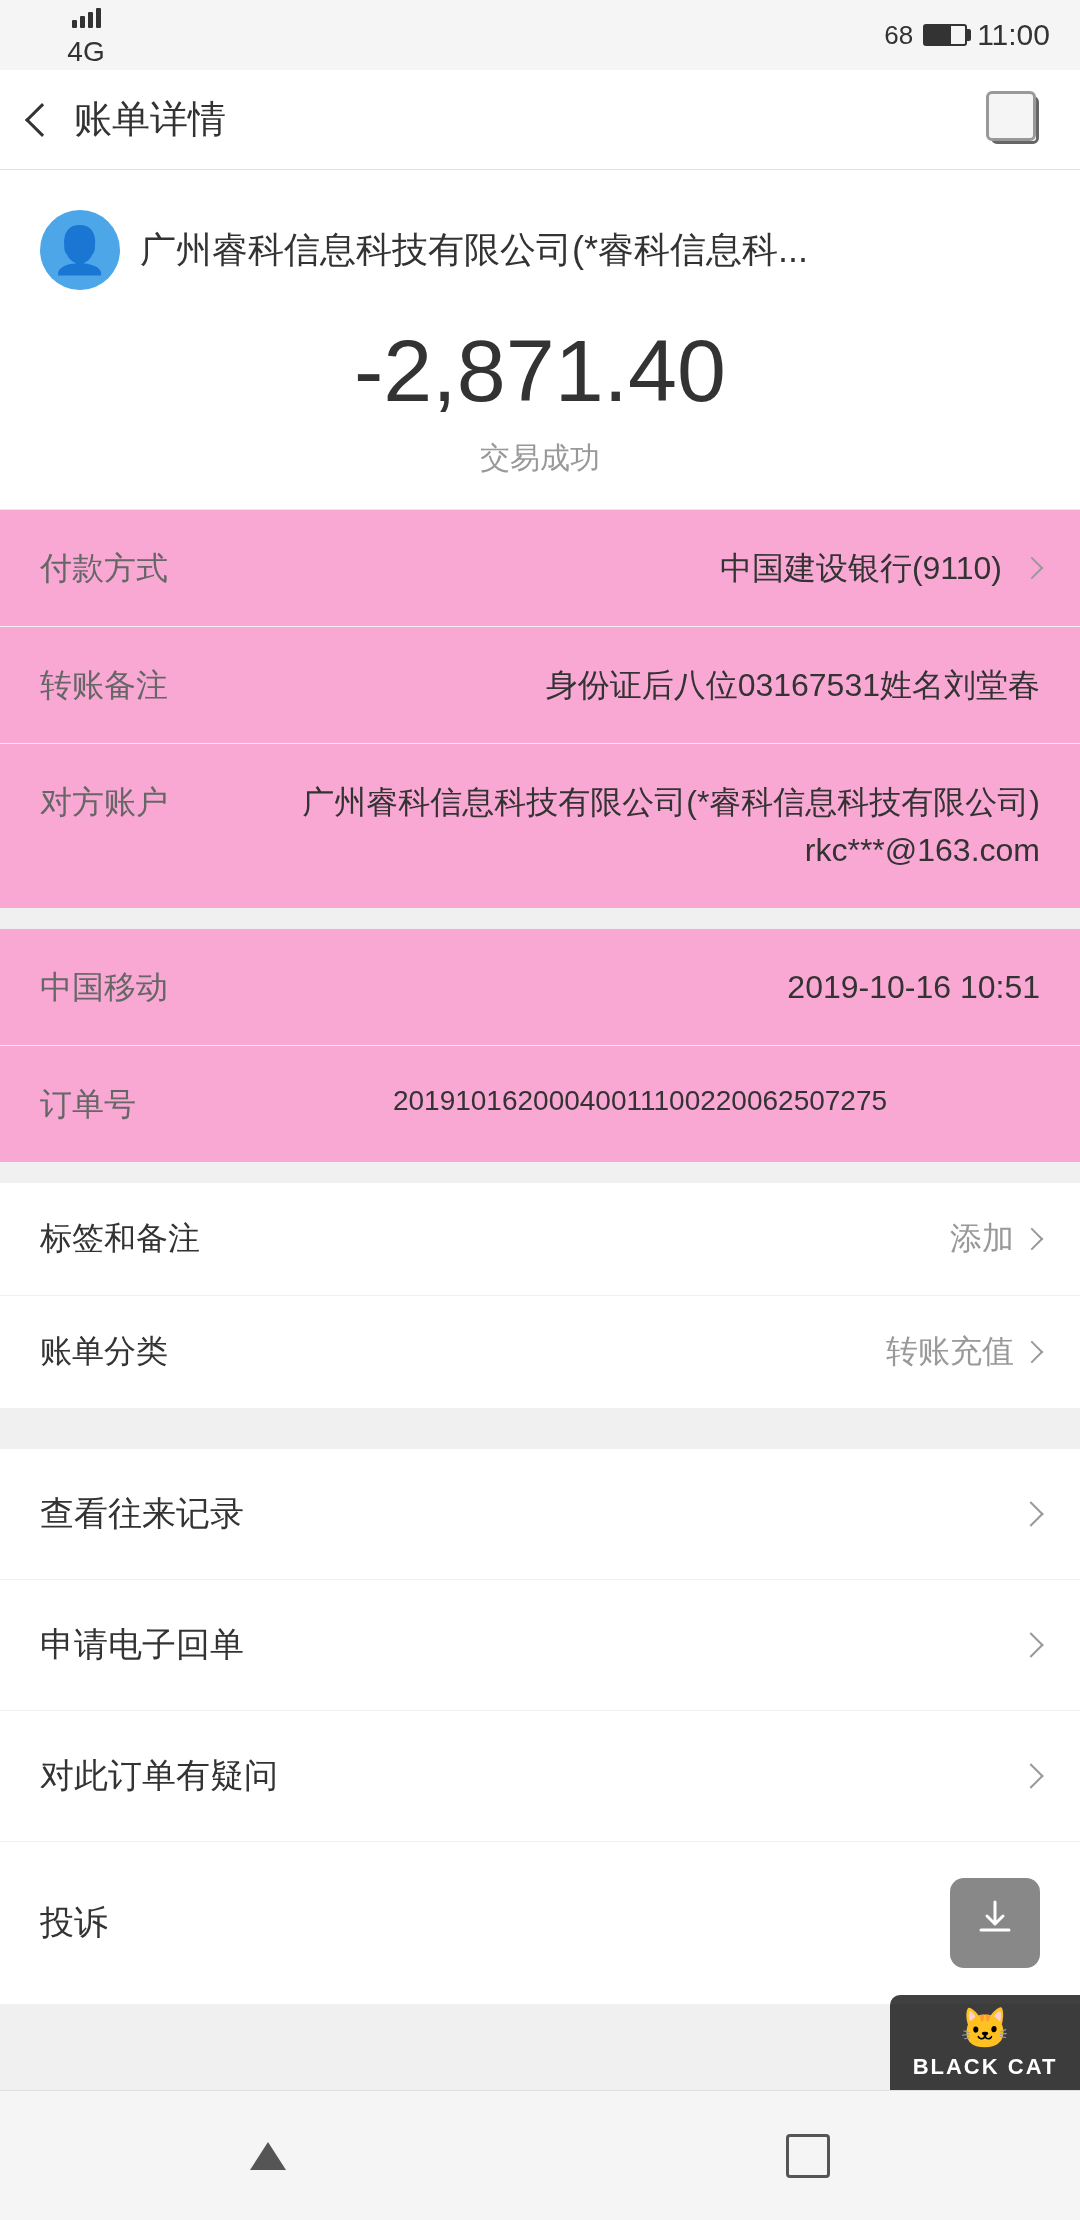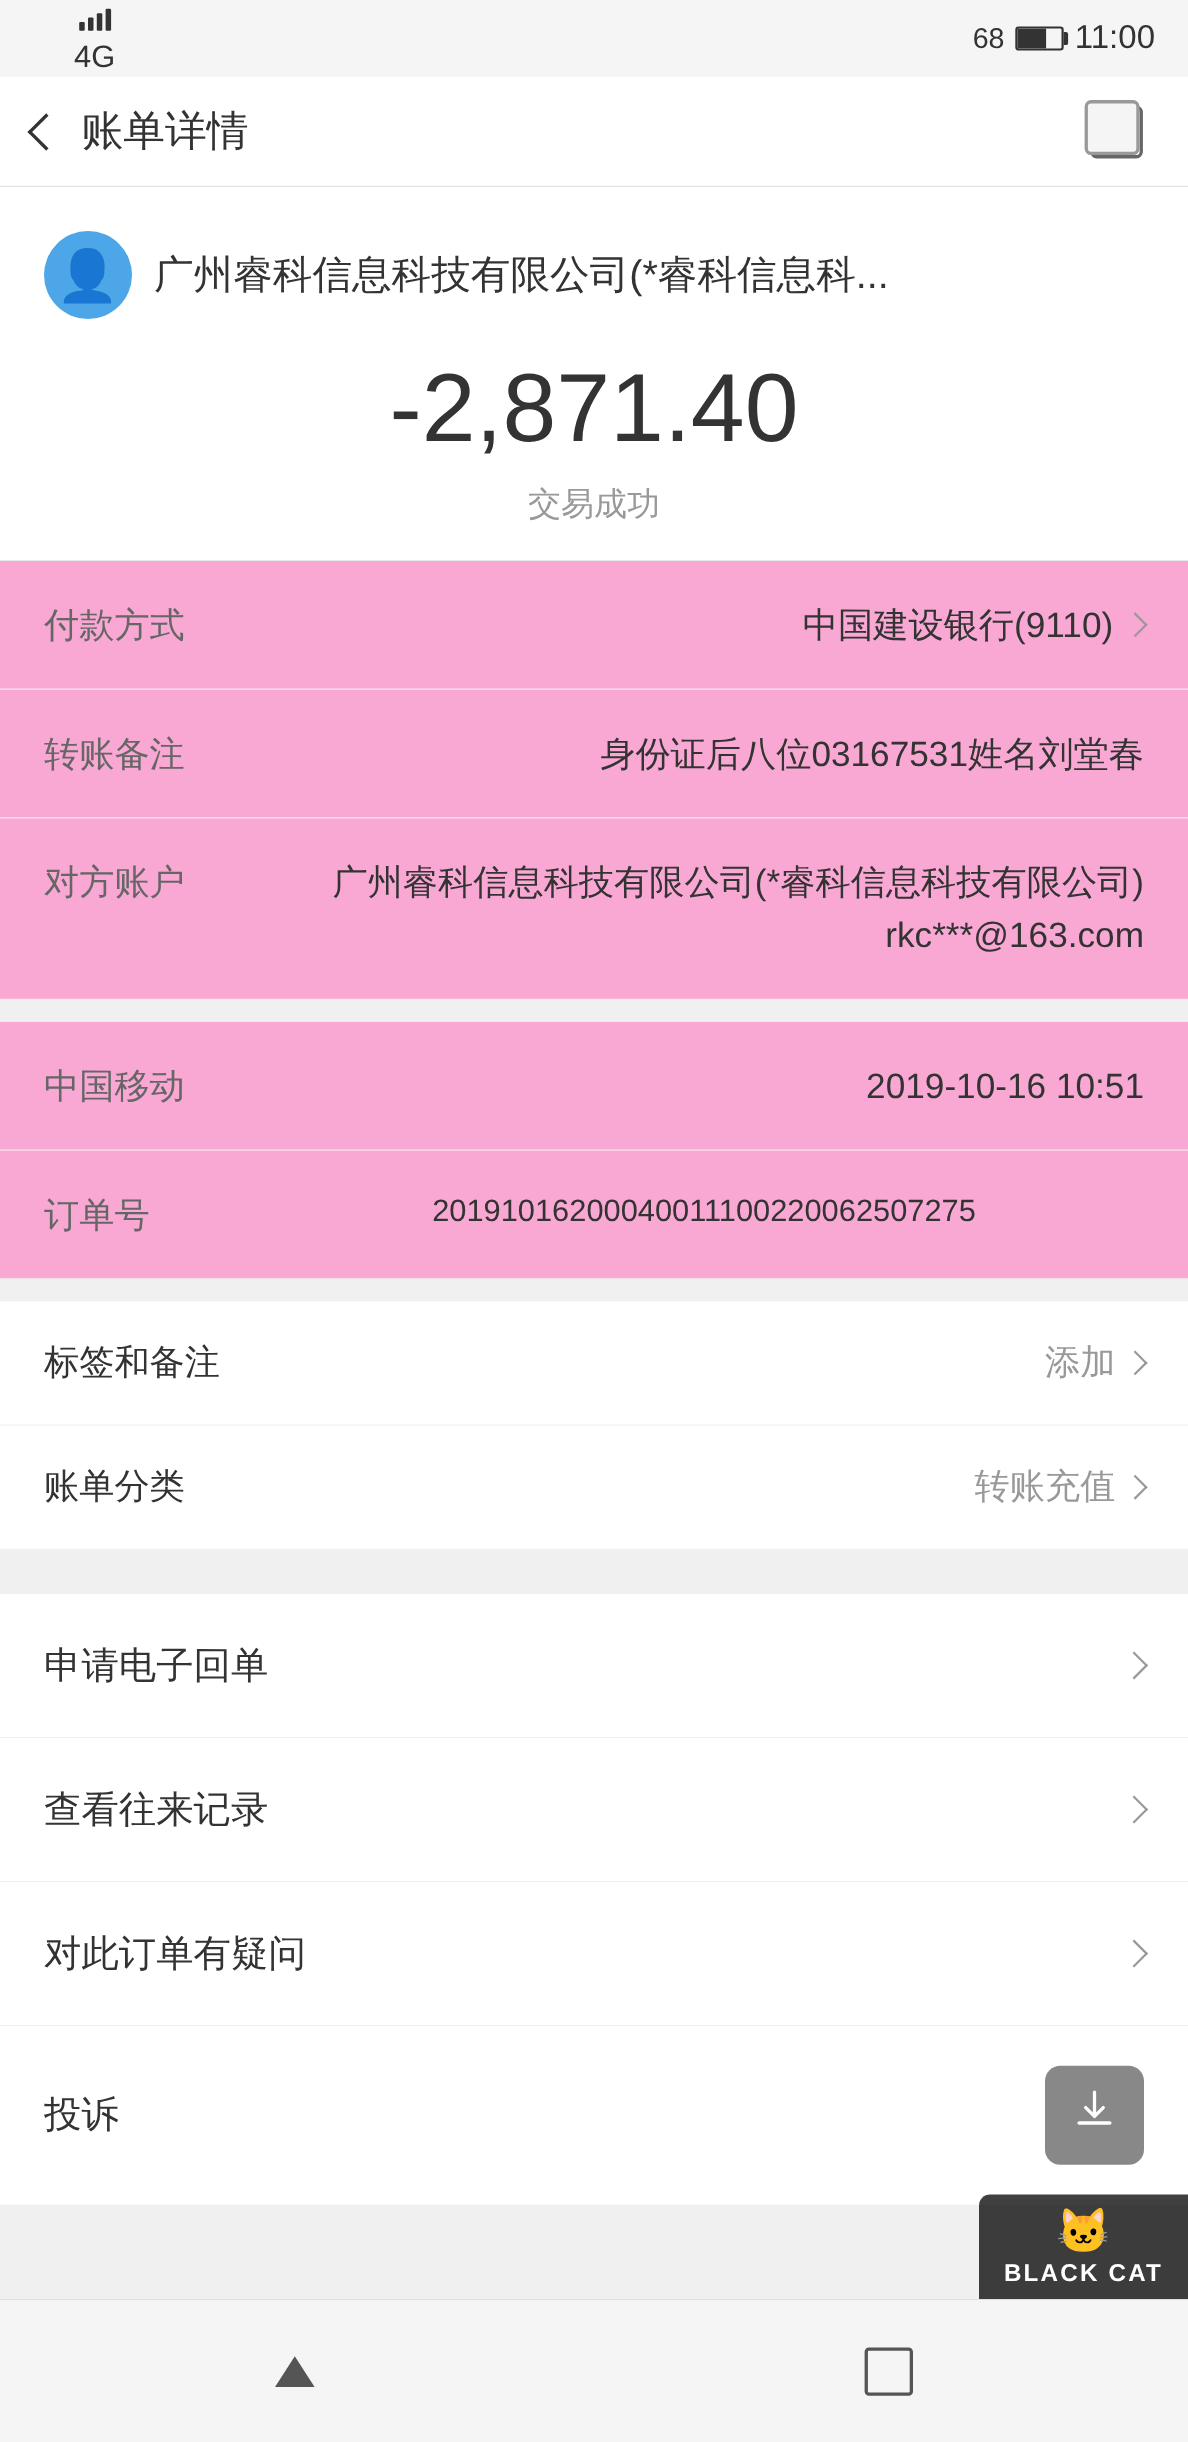--- a/index.html
+++ b/index.html
@@ -215,21 +215,21 @@
       color: #333;
       flex: 1;
       text-align: right;
       line-height: 1.5;
     }
 
     .detail-value.with-arrow {
       display: flex;
       align-items: center;
       justify-content: flex-end;
-      gap: 12px;
+      gap: 22px;
     }
 
     .chevron-right {
       width: 16px;
       height: 16px;
       border-right: 2px solid #999;
       border-bottom: 2px solid #999;
       transform: rotate(-45deg);
       flex-shrink: 0;
     }
@@ -502,26 +502,26 @@
       <span>转账充值</span>
       <div class="chevron-right"></div>
     </div>
   </div>
 </div>
 
 <div class="section-gap"></div>
 
 <div class="action-section">
   <div class="action-row">
+    <span class="action-label">查看往来记录</span>
+    <div class="action-chevron"></div>
+  </div>
+
+  <div class="action-row">
     <span class="action-label">申请电子回单</span>
-    <div class="action-chevron"></div>
-  </div>
-
-  <div class="action-row">
-    <span class="action-label">查看往来记录</span>
     <div class="action-chevron"></div>
   </div>
 
   <div class="action-row">
     <span class="action-label">对此订单有疑问</span>
     <div class="action-chevron"></div>
   </div>
 
   <div class="complaint-row">
     <span class="complaint-label">投诉</span>

